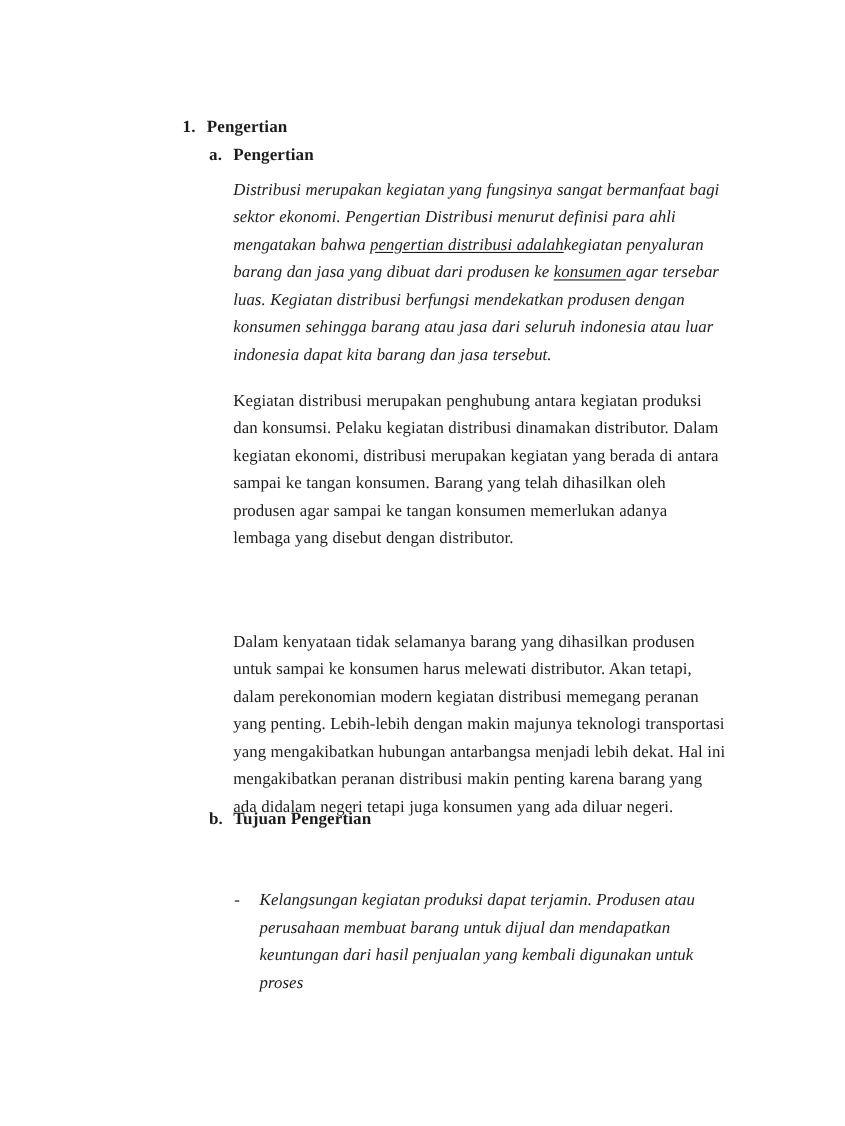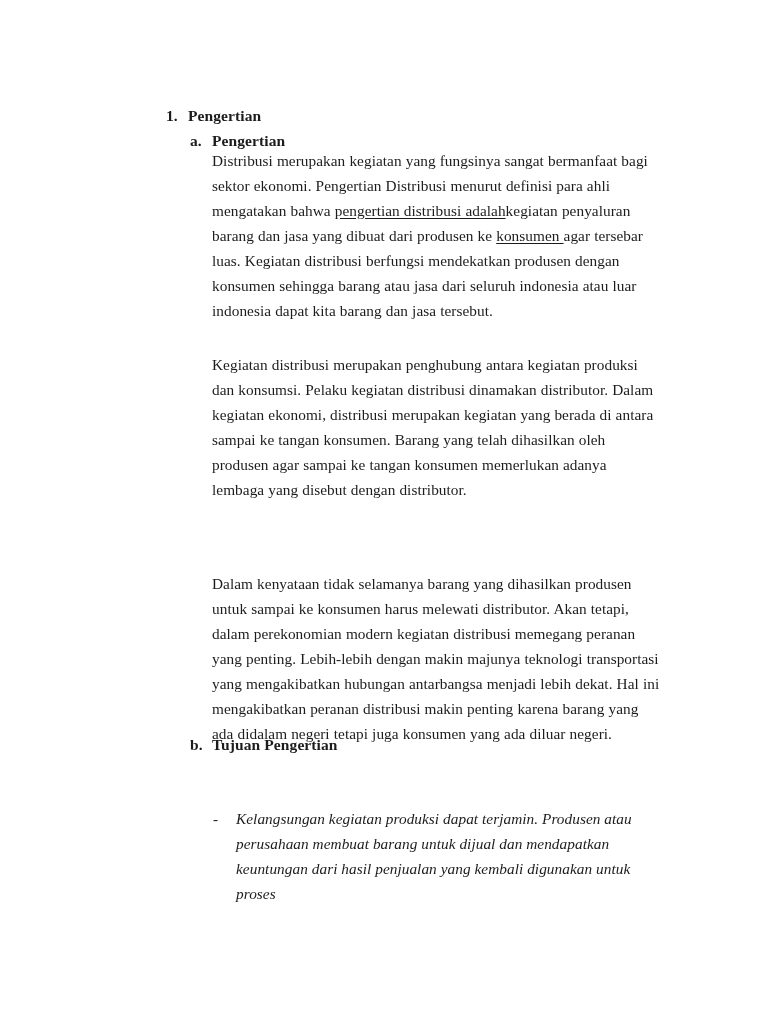--- a/index.html
+++ b/index.html
@@ -103,21 +103,21 @@
   <div class="lvl1">
     <span class="marker">1.</span>
     <span>Pengertian</span>
   </div>
 
   <div class="lvl2-head" style="top:128px;">
     <span class="marker">a.</span>
     <span>Pengertian</span>
   </div>
 
-  <div class="para" style="top:148px;">
+  <div class="para" style="top:160px;font-style:italic;">
     <span>Distribusi merupakan kegiatan yang fungsinya sangat bermanfaat bagi sektor ekonomi. Pengertian Distribusi menurut definisi para ahli mengatakan bahwa </span><span class="u">pengertian distribusi adalah</span><span>kegiatan penyaluran barang dan jasa yang dibuat dari produsen ke </span><span class="u">konsumen </span><span>agar tersebar luas. Kegiatan distribusi berfungsi mendekatkan produsen dengan konsumen sehingga barang atau jasa dari seluruh indonesia atau luar indonesia dapat kita barang dan jasa tersebut.</span>
   </div>
 
   <div class="para" style="top:352px;">
     <span>Kegiatan distribusi merupakan penghubung antara kegiatan produksi dan konsumsi. Pelaku kegiatan distribusi dinamakan distributor. Dalam kegiatan ekonomi, distribusi merupakan kegiatan yang berada di antara sampai ke tangan konsumen. Barang yang telah dihasilkan oleh produsen agar sampai ke tangan konsumen memerlukan adanya lembaga yang disebut dengan distributor.</span>
   </div>
 
   <div class="para" style="top:547px;margin-top:24px;">
     <span>Dalam kenyataan tidak selamanya barang yang dihasilkan produsen untuk sampai ke konsumen harus melewati distributor. Akan tetapi, dalam perekonomian modern kegiatan distribusi memegang peranan yang penting. Lebih-lebih dengan makin majunya teknologi transportasi yang mengakibatkan hubungan antarbangsa menjadi lebih dekat. Hal ini mengakibatkan peranan distribusi makin penting karena barang yang ada didalam negeri tetapi juga konsumen yang ada diluar negeri.</span>
   </div>

